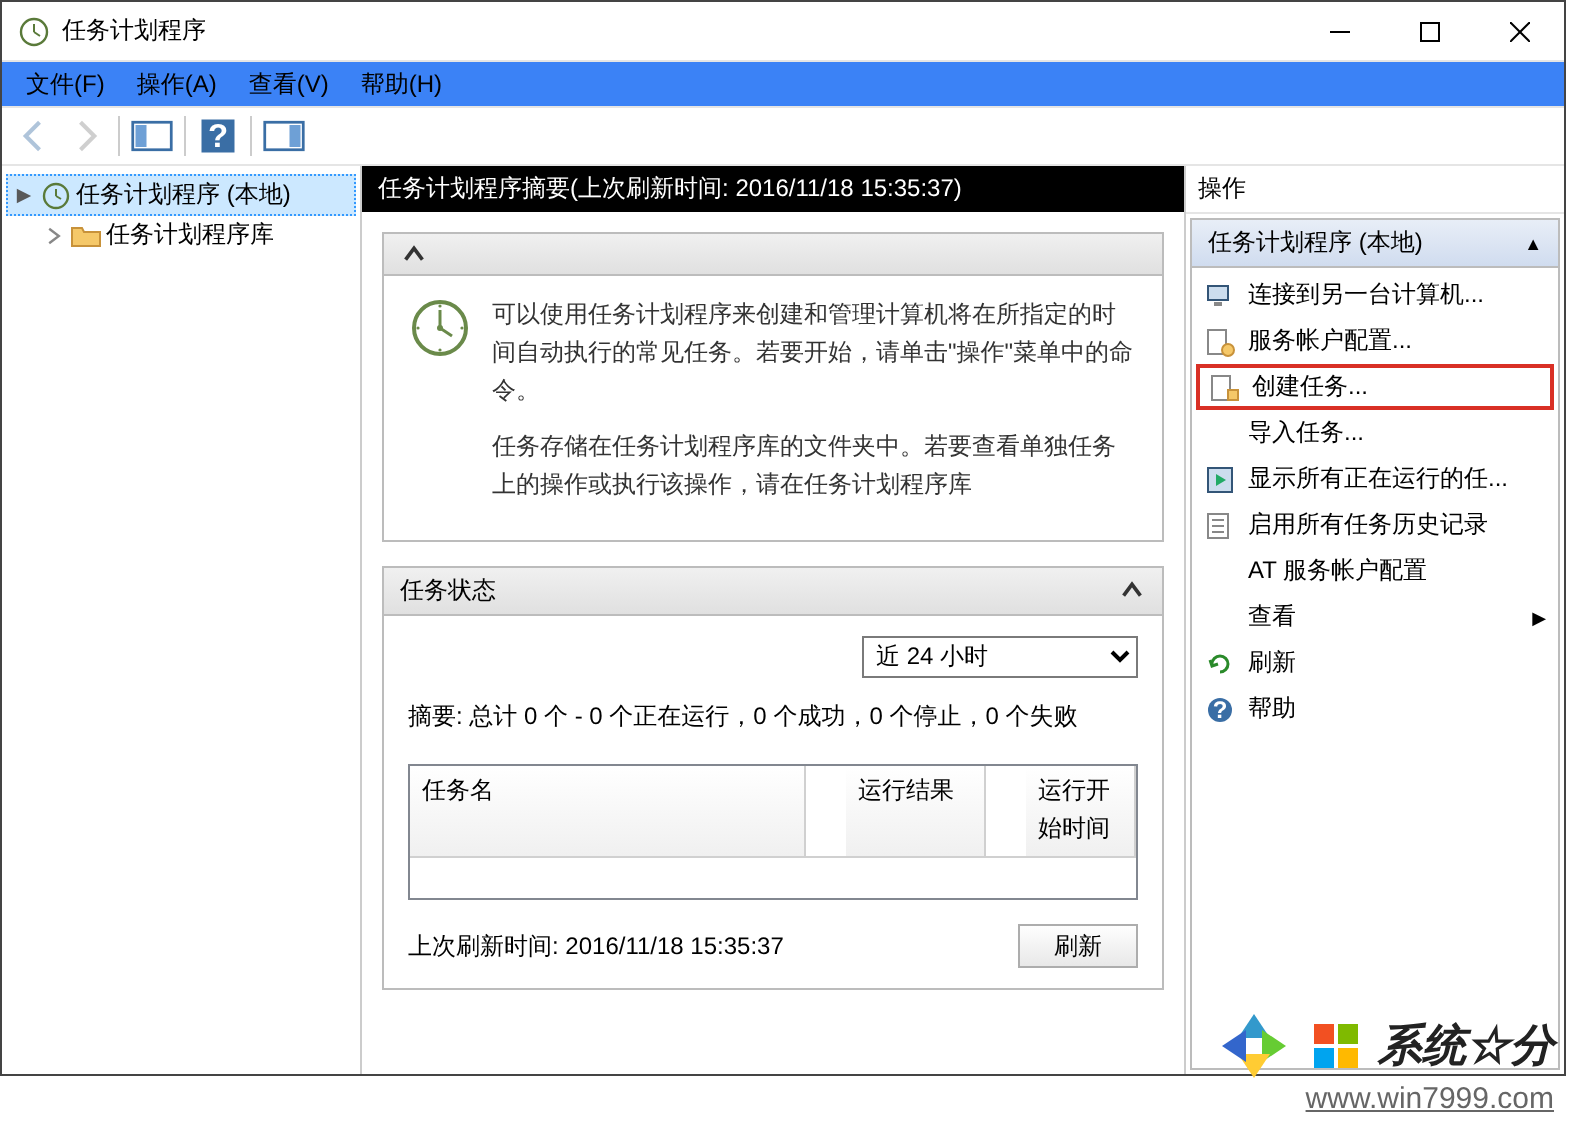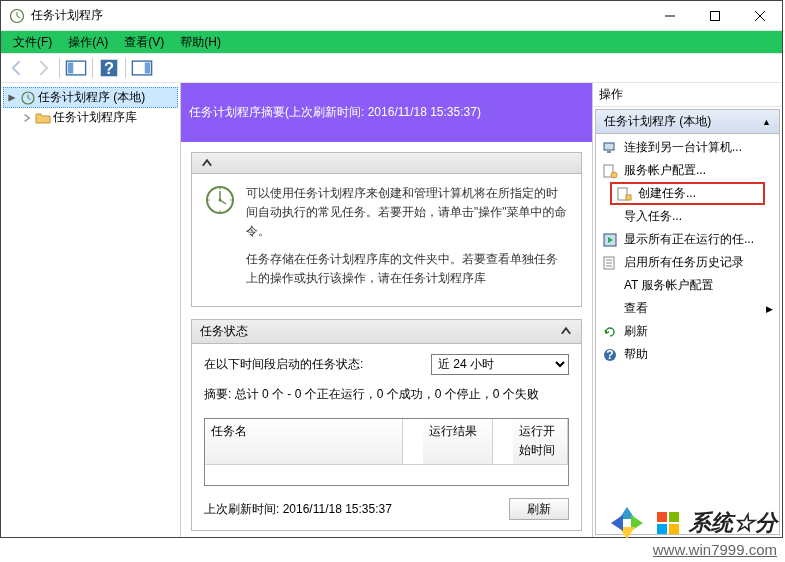--- a/index.html
+++ b/index.html
@@ -7,40 +7,40 @@
 
 .window { width: 783px; height: 538px; border: 1px solid #444; background: #fff; display: flex; flex-direction: column; }
 
 .titlebar { height: 30px; background: #fff; display: flex; align-items: center; padding-left: 8px; border-bottom: 1px solid #e5e5e5; }
 .titlebar .icon { width: 16px; height: 16px; margin-right: 6px; }
 .titlebar .title { flex: 1; font-size: 12px; }
 .titlebar .wbtns { display: flex; }
 .wbtn { width: 45px; height: 29px; display: flex; align-items: center; justify-content: center; }
 .wbtn svg { width: 10px; height: 10px; }
 
-.menubar { height: 22px; display: flex; align-items: center; padding: 0 4px; background: #22c55e; }
+.menubar { height: 22px; display: flex; align-items: center; padding: 0 4px; background: #3b82f6; }
 .menubar .mitem { padding: 2px 8px; cursor: default; }
 
 .toolbar { height: 30px; display: flex; align-items: center; padding: 0 4px; background: #fff; border-top: 1px solid #e5e5e5; border-bottom: 1px solid #e5e5e5; gap: 2px; }
 .tbtn { width: 24px; height: 24px; display: flex; align-items: center; justify-content: center; border: 1px solid transparent; }
 .tbtn.disabled { opacity: 0.4; }
 .tsep { width: 1px; height: 20px; background: #ccc; margin: 0 2px; }
 
 .body { flex: 1; display: flex; overflow: hidden; }
 
 .tree { width: 180px; border-right: 1px solid #ccc; padding: 4px 2px; background: #fff; }
 .tnode { display: flex; align-items: center; padding: 1px 2px; gap: 2px; }
 .tnode.sel { background: #cce8ff; border: 1px dotted #3399ff; }
 .tnode .exp { width: 12px; height: 12px; display: flex; align-items: center; justify-content: center; }
 .tnode .ticon { width: 16px; height: 16px; display: flex; align-items: center; justify-content: center; }
 .tnode .tlabel { white-space: nowrap; }
 .tchild { margin-left: 16px; }
 
 .center { flex: 1; display: flex; flex-direction: column; background: #fff; overflow: hidden; }
-.center-header { background: #8b5cf6; color: #fff; padding: 21px 8px; font-size: 12px; }
+.center-header { background: #000000; color: #fff; padding: 3px 8px; font-size: 12px; }
 .center-body { flex: 1; padding: 10px; overflow: auto; }
 
 .section { border: 1px solid #bcbcbc; margin-bottom: 12px; }
 .section-header { background: linear-gradient(#f0f0f0, #e0e0e0); padding: 3px 8px; border-bottom: 1px solid #bcbcbc; display: flex; align-items: center; font-weight: normal; }
 .section-header .shlabel { flex: 1; }
 .section-header .collapse { width: 14px; height: 14px; display: flex; align-items: center; justify-content: center; cursor: default; }
 .section-body { padding: 10px 12px; font-size: 12px; line-height: 1.6; }
 
 .overview-row { display: flex; align-items: flex-start; gap: 10px; }
 .overview-row .clock { width: 32px; height: 32px; flex-shrink: 0; }
@@ -62,21 +62,21 @@
 .bottom-row button { width: 60px; height: 22px; border: 1px solid #adadad; background: linear-gradient(#fefefe,#e8e8e8); cursor: default; font-size: 12px; }
 
 .actions { width: 190px; border-left: 1px solid #ccc; background: #fff; display: flex; flex-direction: column; }
 .actions-header { padding: 3px 6px; font-size: 12px; background: #fff; border-bottom: 1px solid #e5e5e5; }
 .actions-body { flex: 1; border: 1px solid #bcbcbc; margin: 2px; }
 .actions-group-header { background: linear-gradient(#e8eef7,#d0dcef); padding: 3px 8px; display: flex; align-items: center; justify-content: space-between; border-bottom: 1px solid #bcbcbc; }
 .actions-list { padding: 2px 0; }
 .aitem { display: flex; align-items: center; padding: 3px 6px; gap: 6px; cursor: default; }
 .aitem .aicon { width: 16px; height: 16px; display: flex; align-items: center; justify-content: center; flex-shrink: 0; }
 .aitem .alabel { white-space: nowrap; overflow: hidden; text-overflow: ellipsis; }
-.aitem.highlighted { border: 2px solid #d93025; margin: 0 14px; padding: 1px 4px; }
+.aitem.highlighted { border: 2px solid #d93025; margin: 0 2px; padding: 1px 4px; }
 .aitem .arrow { margin-left: auto; font-size: 9px; }
 
 .watermark { position: absolute; right: 8px; bottom: 4px; display: flex; flex-direction: column; align-items: flex-end; pointer-events: none; }
 .watermark .wm-row { display: flex; align-items: center; gap: 8px; }
 .watermark .wm-text { font-size: 22px; font-weight: bold; font-style: italic; color: #222; }
 .watermark .wm-url { font-size: 15px; color: #666; margin-top: -2px; text-decoration: underline; }
 .wm-logo1 { width: 40px; height: 40px; }
 .wm-logo2 { width: 26px; height: 26px; }
 
 svg { display: block; }
@@ -232,21 +232,20 @@
           <div class="section-header">
             <span class="shlabel">任务状态</span>
             <span class="collapse">
                 <svg viewBox="0 0 10 10">
                   <path d="M2 7 L5 3 L8 7" fill="none" stroke="#333" stroke-width="1.3"></path>
                 </svg>
               </span>
           </div>
           <div class="section-body">
             <div class="status-row1">
-              <span class="slabel">在以下时间段启动的任务状态:</span>
               <div style="flex:1"></div>
               <select>
                 <option>近 24 小时</option>
               </select>
             </div>
             <div class="status-summary">摘要: 总计 0 个 - 0 个正在运行，0 个成功，0 个停止，0 个失败</div>
 
             <div class="tasktable">
               <div class="tasktable-head">
                 <div class="th th1">任务名</div>

